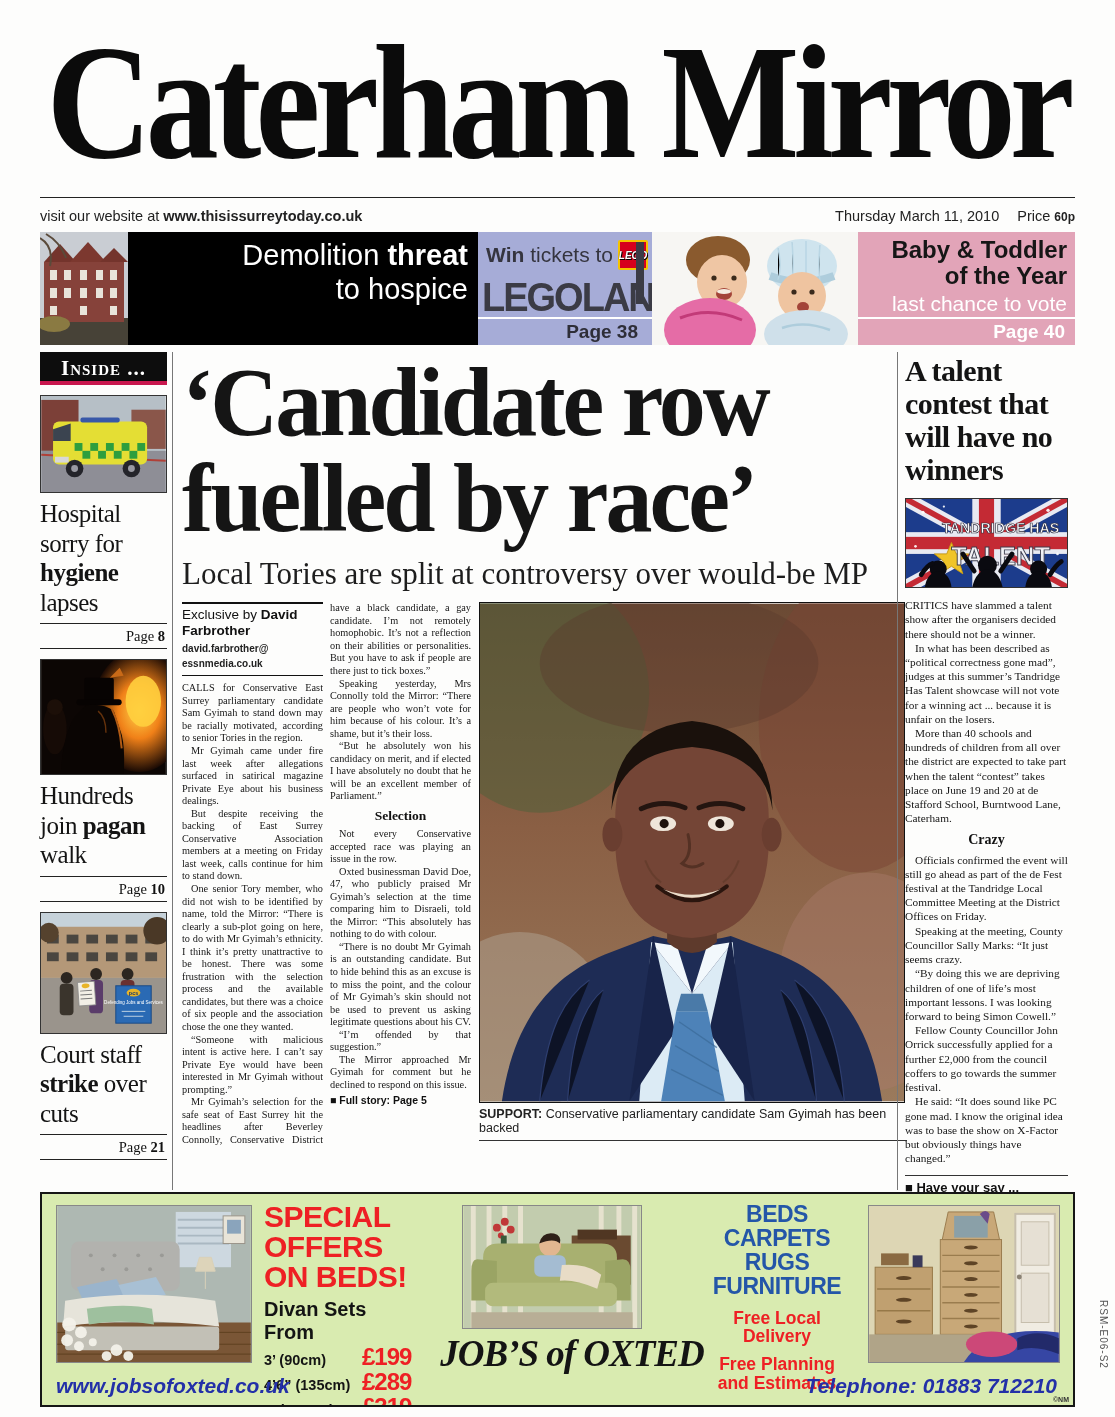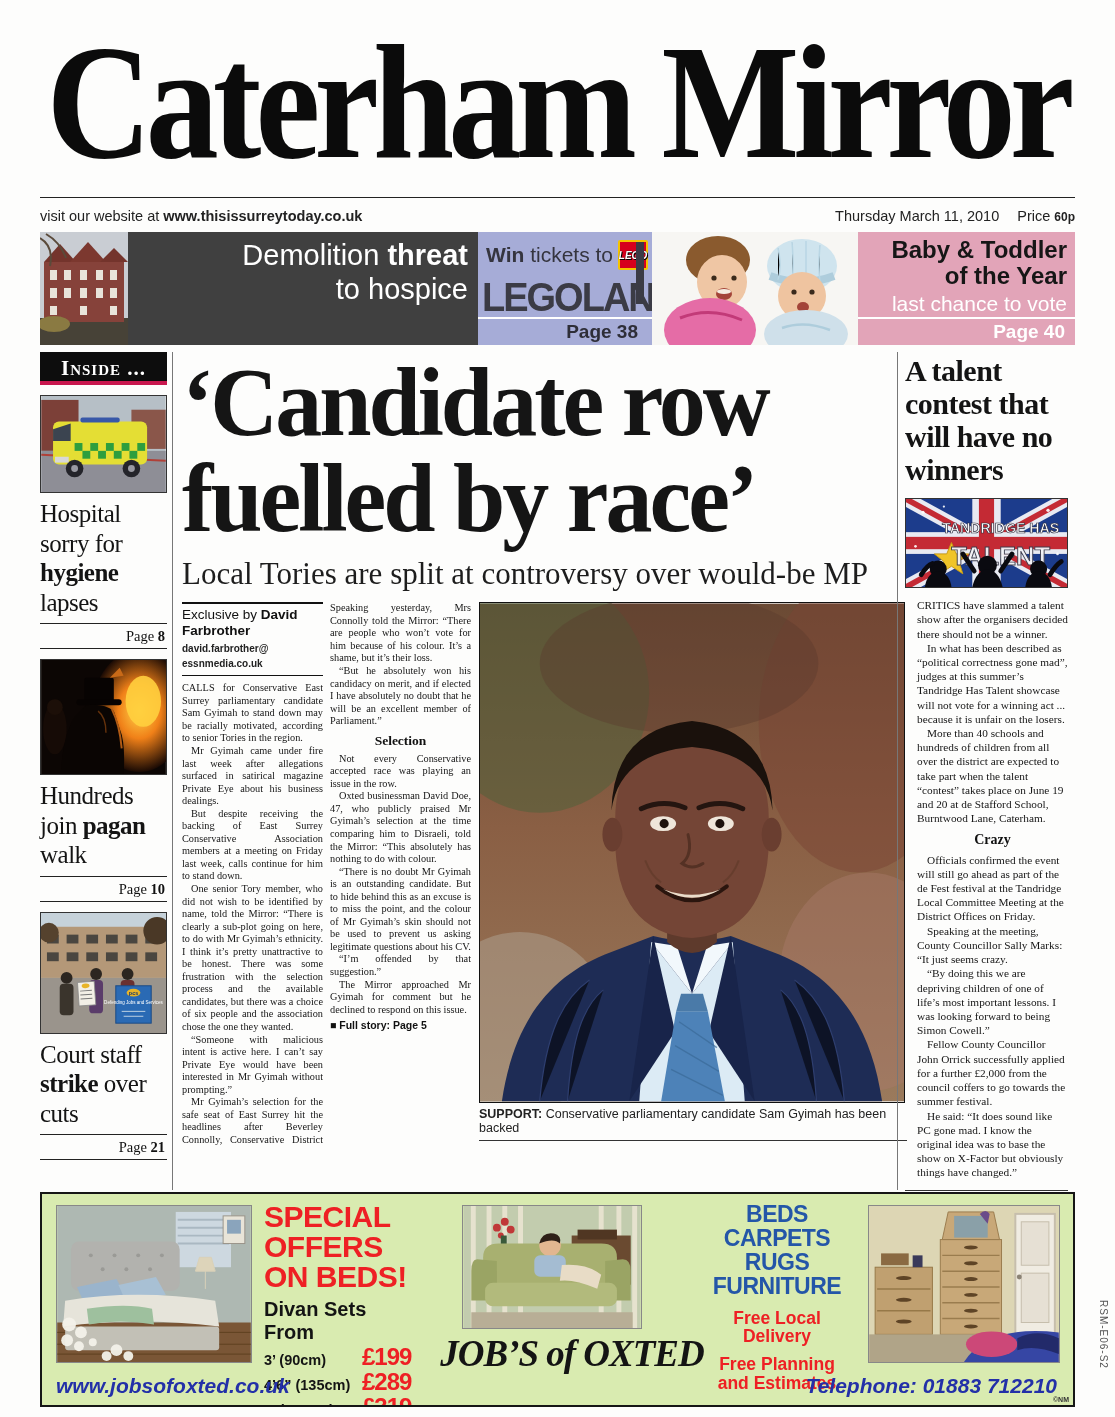--- a/index.html
+++ b/index.html
@@ -24,21 +24,21 @@
     display:flex; justify-content:space-between; align-items:center;
     font-family:"Liberation Sans", sans-serif; font-size:14.5px; color:#222; }
   .inforow b { font-weight:bold; }
   .inforow .right { display:flex; gap:18px; align-items:baseline; }
   .price-big { font-size:12px; font-weight:bold; }
 
   
   .banner { position:absolute; top:232px; left:40px; width:1035px; height:113px; display:flex; }
   .banner .panel { position:relative; height:113px; overflow:hidden; }
   .hospice { width:88px; }
-  .panel-green { width:350px; background:#404040; color:#fff; font-family:"Liberation Sans",sans-serif; }
+  .panel-green { width:350px; background:#000000; color:#fff; font-family:"Liberation Sans",sans-serif; }
   .panel-green .tease { position:absolute; top:6px; right:10px; text-align:right; font-size:29px; line-height:1.18; font-weight:normal; }
   .pagebar { position:absolute; bottom:0; left:0; right:0; height:28px; border-top:2px solid #fff;
     font-family:"Liberation Sans",sans-serif; font-weight:bold; font-size:19px; line-height:26px; }
   .panel-green .pagebar { color:#fff; text-align:right; padding-right:55px; }
   .panel-lav { width:174px; background:#a6acd7; }
   .win-row { position:absolute; top:8px; left:8px; right:4px; display:flex; align-items:center; gap:5px;
     font-family:"Liberation Sans",sans-serif; color:#35353f; font-size:21px; }
   .win-row .win { font-weight:bold;margin-top:48px; }
   .lego-box { width:30px; height:30px; background:#d6001c; border:2px solid #f5c400; border-radius:2px;
     display:flex; align-items:center; justify-content:center; flex:none;
@@ -92,21 +92,21 @@
   .fullstory { font-family:"Liberation Sans",sans-serif; font-weight:bold; font-size:10.5px; margin-top:3px; }
   .photo-block { width:428px; flex:none; margin-left:8px; }
   .main-photo { width:426px; height:501px; border:1px solid #111; display:block; }
   .caption { font-family:"Liberation Sans",sans-serif; font-size:12.5px; color:#222; padding:4px 0 5px 0;
     border-bottom:1px solid #333; }
   .caption b { font-weight:bold; }
 
   
   .talent-hd { font-weight:bold; font-size:30px; line-height:1.1; letter-spacing:-0.5px; color:#141414; margin-top:2px; }
   .talent-img { width:163px; border:1px solid #333; display:block; margin-top:12px; }
-  .talent-copy { margin-top:10px;margin-left:12px; }
+  .talent-copy { margin-top:10px; }
   .talent-copy p { font-size:11.3px; line-height:1.26; color:#151515; }
   .talent-copy p + p, .talent-copy h4 + p { text-indent:10px; }
   .talent-copy .crosshead { font-size:14px; margin:6px 0 5px 0; }
   .haveyoursay { margin-top:10px; border-top:1px solid #333; border-bottom:1.5px solid #333; padding:4px 0 8px 0;
     font-family:"Liberation Sans",sans-serif; }
   .hys-t { font-weight:bold; font-size:13px; }
   .hys-q { font-size:11.5px; margin-top:2px; color:#222; }
   .hys-u { font-size:11.5px; color:#222; }
   .hys-u b { font-weight:bold; }
 
@@ -366,20 +366,21 @@
           </div>
           <p>CALLS for Conservative East Surrey parliamentary candidate Sam Gyimah to stand down may be racially motivated, according to senior Tories in the region.</p>
           <p>Mr Gyimah came under fire last week after allegations surfaced in satirical magazine Private Eye about his business dealings.</p>
           <p>But despite receiving the backing of East Surrey Conservative Association members at a meeting on Friday last week, calls continue for him to stand down.</p>
           <p>One senior Tory member, who did not wish to be identified by name, told the Mirror: “There is clearly a sub-plot going on here, to do with Mr Gyimah’s ethnicity. I think it’s pretty unattractive to be honest. There was some frustration with the selection process and the available candidates, but there was a choice of six people and the association chose the one they wanted.</p>
           <p>“Someone with malicious intent is active here. I can’t say Private Eye would have been interested in Mr Gyimah without prompting.”</p>
           <p>Mr Gyimah’s selection for the safe seat of East Surrey hit the headlines after Beverley Connolly, Conservative District councillor for Harestone, said: “We</p>
         </div>
 
         <div class="col bodycopy">
+          <p>have a black candidate, a gay candidate. I’m not remotely homophobic. It’s not a reflection on their abilities or personalities. But you have to ask if people are there just to tick boxes.”</p>
           <p>Speaking yesterday, Mrs Connolly told the Mirror: “There are people who won’t vote for him because of his colour. It’s a shame, but it’s their loss.</p>
           <p>“But he absolutely won his candidacy on merit, and if elected I have absolutely no doubt that he will be an excellent member of Parliament.”</p>
           <h4 class="crosshead">Selection</h4>
           <p>Not every Conservative accepted race was playing an issue in the row.</p>
           <p>Oxted businessman David Doe, 47, who publicly praised Mr Gyimah’s selection at the time comparing him to Disraeli, told the Mirror: “This absolutely has nothing to do with colour.</p>
           <p>“There is no doubt Mr Gyimah is an outstanding candidate. But to hide behind this as an excuse is to miss the point, and the colour of Mr Gyimah’s skin should not be used to prevent us asking legitimate questions about his CV.</p>
           <p>“I’m offended by that suggestion.”</p>
           <p>The Mirror approached Mr Gyimah for comment but he declined to respond on this issue.</p>
           <div class="fullstory">■ Full story: Page 5</div>
         </div>

